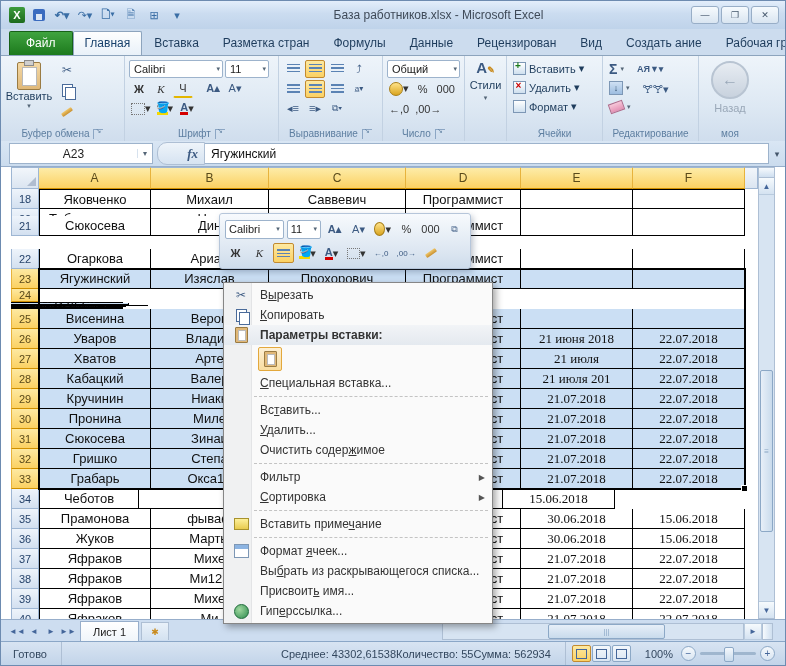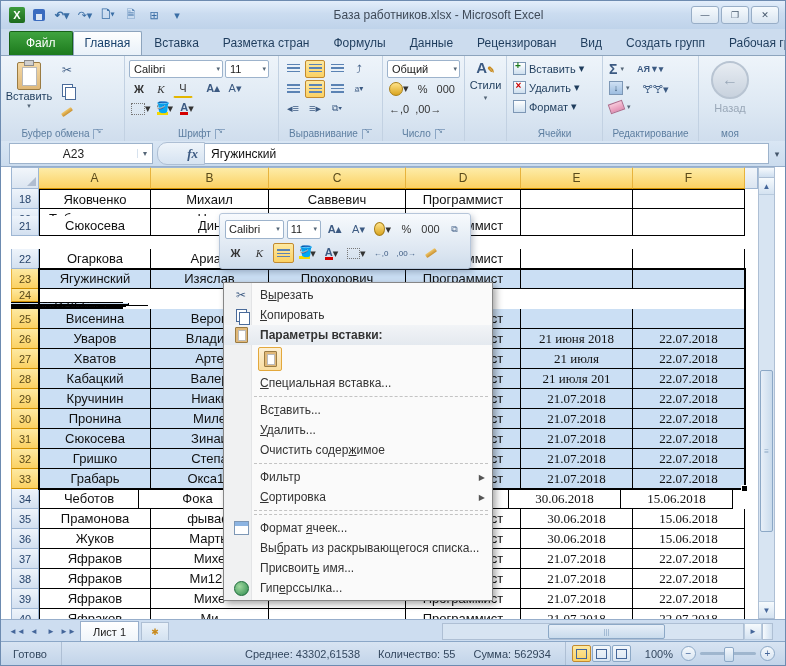--- a/index.html
+++ b/index.html
@@ -145,21 +145,21 @@
   .hs-thumb{position:absolute;left:105px;top:0;width:115px;height:13px;border:1px solid #8ca8c6;border-radius:2px;
     background:linear-gradient(#e7eff8,#c9dbec);display:flex;align-items:center;justify-content:center;color:#8ca8c6;font-size:8px;}
   .hs-btn{width:16px;height:15px;display:flex;align-items:center;justify-content:center;font-size:8px;color:#44669a;
     background:linear-gradient(#f6fafd,#d4e2f1);border:1px solid #b9cbde;}
   .hs-split{width:9px;height:15px;background:linear-gradient(90deg,#f6fafd,#cfdff0);border:1px solid #aebfd4;margin-right:12px;}
   
   .statusbar{position:absolute;left:0;top:640px;width:100%;height:23px;
     background:linear-gradient(#d8e4f2,#c2d4e9);border-top:1px solid #8ba7c7;
     display:flex;align-items:center;font-size:11px;color:#33475e;}
   .st-mode{padding:0 14px 0 12px;border-right:1px solid #aebfd4;height:100%;display:flex;align-items:center;}
-  .st-stats{margin-left:auto;display:flex;gap:18px;padding-right:14px;}
+  .st-stats{margin-left:auto;display:flex;padding-right:14px;}
   .viewbtns{display:flex;gap:1px;border-left:1px solid #aebfd4;padding:0 6px;height:100%;align-items:center;}
   .vb{width:17px;height:15px;border:1px solid #8ca8c6;border-radius:2px;background:linear-gradient(#f4f8fc,#dae6f2);
     display:flex;align-items:center;justify-content:center;}
   .vb.on{background:linear-gradient(#fde9a2,#fbd163);border-color:#c28a30;}
   .vb i{display:block;width:9px;height:8px;border:1px solid #44669a;}
   .zoomlvl{padding:0 8px;}
   .slider{display:flex;align-items:center;gap:4px;padding-right:10px;}
   .zo,.zi{width:13px;height:13px;border-radius:50%;border:1px solid #8ca8c6;background:linear-gradient(#f4f8fc,#dae6f2);
     display:flex;align-items:center;justify-content:center;font-size:10px;color:#44669a;line-height:1;}
   .sl-track{width:56px;height:3px;background:#9fb6ce;border-radius:2px;position:relative;}
@@ -231,21 +231,21 @@
   <div class="tabrow">
     <div id="tabs-host" style="display:flex;align-items:flex-end;">
         <div class="tab file">Файл</div>
         <div class="tab active">Главная</div>
         <div class="tab">Вставка</div>
         <div class="tab">Разметка стран</div>
         <div class="tab">Формулы</div>
         <div class="tab">Данные</div>
         <div class="tab">Рецензирован</div>
         <div class="tab">Вид</div>
-        <div class="tab">Создать групп</div>
+        <div class="tab">Создать ание</div>
         <div class="tab">Рабочая групп</div>
       </div>
 
   </div>
 
   <div class="ribbon">
     <div class="group" style="width:124px">
       <div class="gbody">
         <div class="paste-btn">
           <span class="clip"></span>
@@ -575,21 +575,20 @@
           <div class="cell first sel" style="width: 112px;">Грабарь</div>
           <div class="cell sel" style="width: 118px;">Окса12</div>
           <div class="cell sel" style="width: 137px;"></div>
           <div class="cell sel" style="width: 115px;">Программист</div>
           <div class="cell sel serif" style="width: 112px;">21.07.2018</div>
           <div class="cell sel serif" style="width: 112px;">22.07.2018</div>
         </div>
         <div class="grow" style="top: 322px;">
           <div class="rh">34</div>
           <div class="cell first" style="width: 100px;">Чеботов</div>
-          <div class="cell" style="width: 118px;">Фока</div>
           <div class="cell" style="width: 137px;"></div>
           <div class="cell" style="width: 115px;">Программист</div>
           <div class="cell serif" style="width: 112px;">30.06.2018</div>
           <div class="cell serif" style="width: 112px;">15.06.2018</div>
         </div>
         <div class="grow" style="top: 342px;">
           <div class="rh">35</div>
           <div class="cell first" style="width: 112px;">Прамонова</div>
           <div class="cell" style="width: 118px;">фываф</div>
           <div class="cell" style="width: 137px;"></div>
@@ -736,20 +735,26 @@
         <span class="ic"></span>
         <span class="lab">Фильтр</span>
         <span class="sub">▶</span>
       </div>
       <div class="mitem">
         <span class="ic"></span>
         <span class="lab"><u>С</u>ортировка</span>
         <span class="sub">▶</span>
       </div>
       <div class="msep"></div>
+      <div class="mitem">
+        <span class="ic">
+          <span class="note-ic"></span>
+        </span>
+        <span class="lab">Вставить приме<u>ч</u>ание</span>
+      </div>
       <div class="msep"></div>
       <div class="mitem">
         <span class="ic">
           <span class="fmt-ic"></span>
         </span>
         <span class="lab">Формат <u>я</u>чеек...</span>
       </div>
       <div class="mitem">
         <span class="ic"></span>
         <span class="lab">Вы<u>б</u>рать из раскрывающегося списка...</span>

